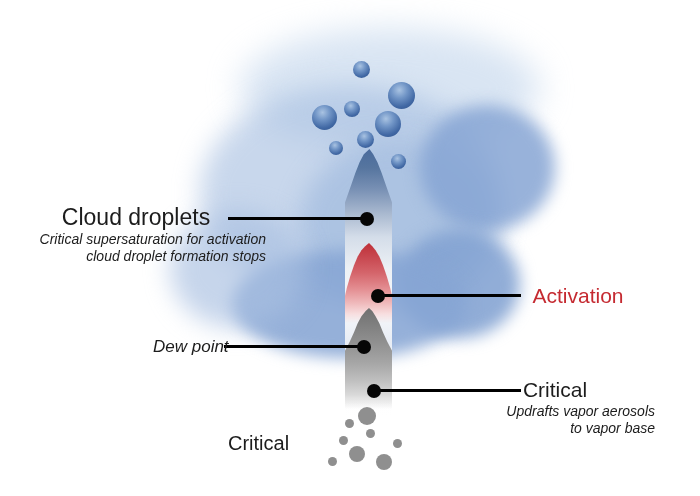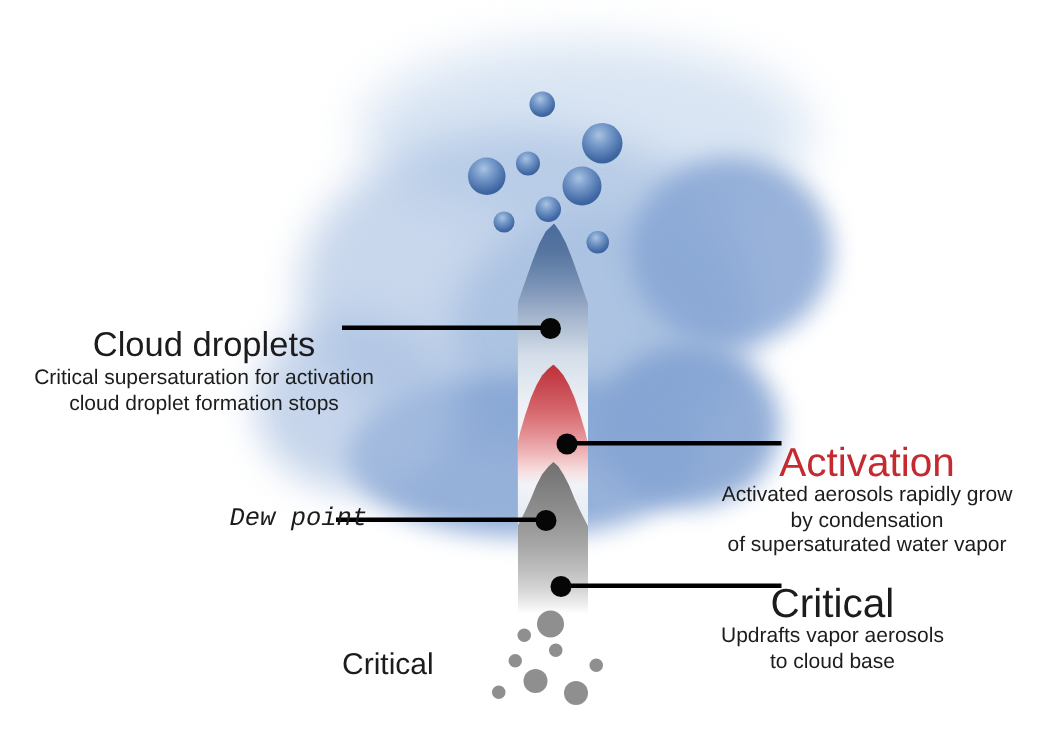--- a/index.html
+++ b/index.html
@@ -26,26 +26,26 @@
   .marker{position:absolute;width:14px;height:14px;border-radius:50%;background:#060606;}
 
   
   .droplet{position:absolute;border-radius:50%;
     background:radial-gradient(circle at 42% 30%,#a9c3e2 0%,#7296c7 32%,#4168a4 68%,#2f5189 100%);}
   .aerosol{position:absolute;border-radius:50%;background:#8f8f8f;}
 
   
   .label{position:absolute;color:#1c1c1c;}
   .h-big{font-size:23px;line-height:26px;}
-  .h-med{font-size:27px;line-height:24px;}
+  .h-med{font-size:21px;line-height:24px;}
   .h-aero{font-size:20px;line-height:24px;}
   .red-text{color:#c52a31;}
-  .desc{font-size:14px;line-height:16.5px;text-align:center;}
+  .desc{font-style:italic;font-size:14px;line-height:16.5px;text-align:right;}
   .ital-label{font-style:italic;font-size:17px;line-height:20px;}
-  .center{text-align:center;margin-top:12px;}
+  .center{text-align:center;}
 </style>
 </head>
 <body>
 
 <div class="stage">
 
   <div>
     <div class="blob" style="left:240px;top:28px;width:300px;height:120px;background:rgba(186,207,233,.55);filter:blur(16px);"></div>
     <div class="blob" style="left:200px;top:85px;width:300px;height:215px;background:rgba(163,189,223,.6);filter:blur(13px);"></div>
     <div class="blob" style="left:300px;top:140px;width:200px;height:170px;background:rgba(150,178,218,.55);filter:blur(12px);"></div>
@@ -96,32 +96,27 @@
   <div class="label center" style="left:6px;top:204px;width:260px;">
     <div class="h-big">Cloud droplets</div>
     <div class="desc" style="margin-top:1px;">
       <div>Critical supersaturation for activation</div>
       <div>cloud droplet formation stops</div>
     </div>
   </div>
 
   <div class="label center" style="left:462px;top:284px;width:232px;">
     <div class="h-med red-text">Activation</div>
-    <div class="desc" style="margin-top:1px;">
-      <div>Activated aerosols rapidly grow</div>
-      <div>by condensation</div>
-      <div>of supersaturated water vapor</div>
-    </div>
   </div>
 
-  <div class="label ital-label" style="left:153px;top:337px;font-family:Liberation Mono, monospace;">Dew point</div>
+  <div class="label ital-label" style="left:153px;top:337px;">Dew point</div>
 
   <div class="label center" style="left:455px;top:378px;width:200px;">
     <div class="h-med">Critical</div>
     <div class="desc" style="margin-top:1px;">
       <div>Updrafts vapor aerosols</div>
-      <div>to cloud base</div>
+      <div>to vapor base</div>
     </div>
   </div>
 
   <div class="label h-aero" style="left:228px;top:431px;">Critical</div>
 
 </div>
 
 </body></html>

